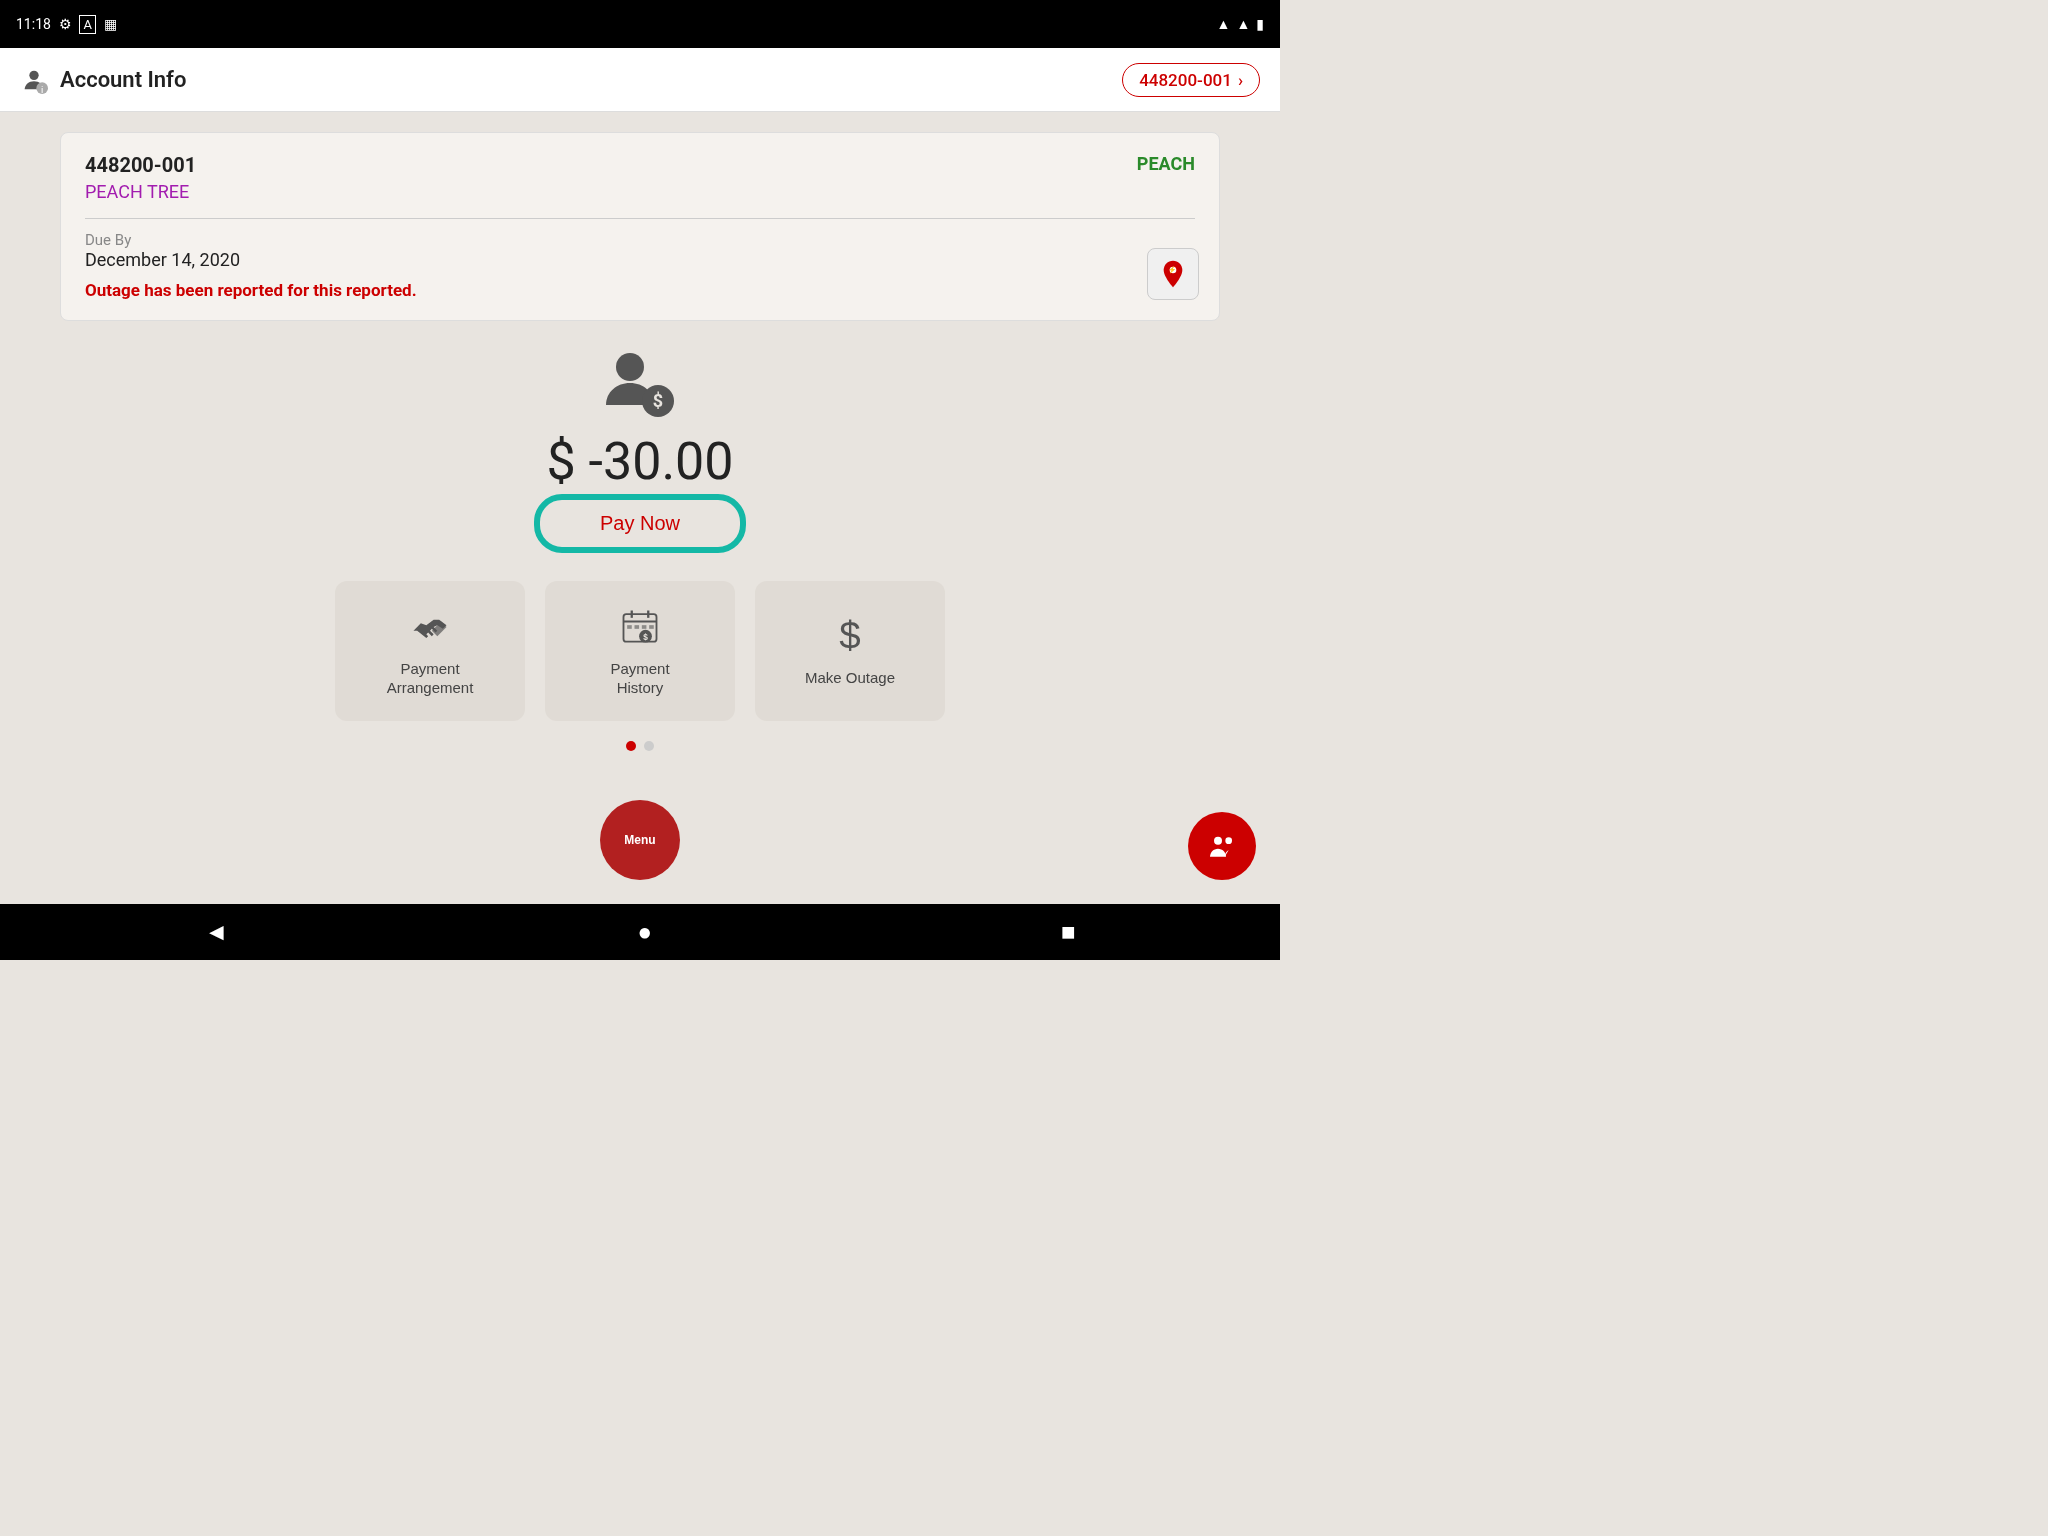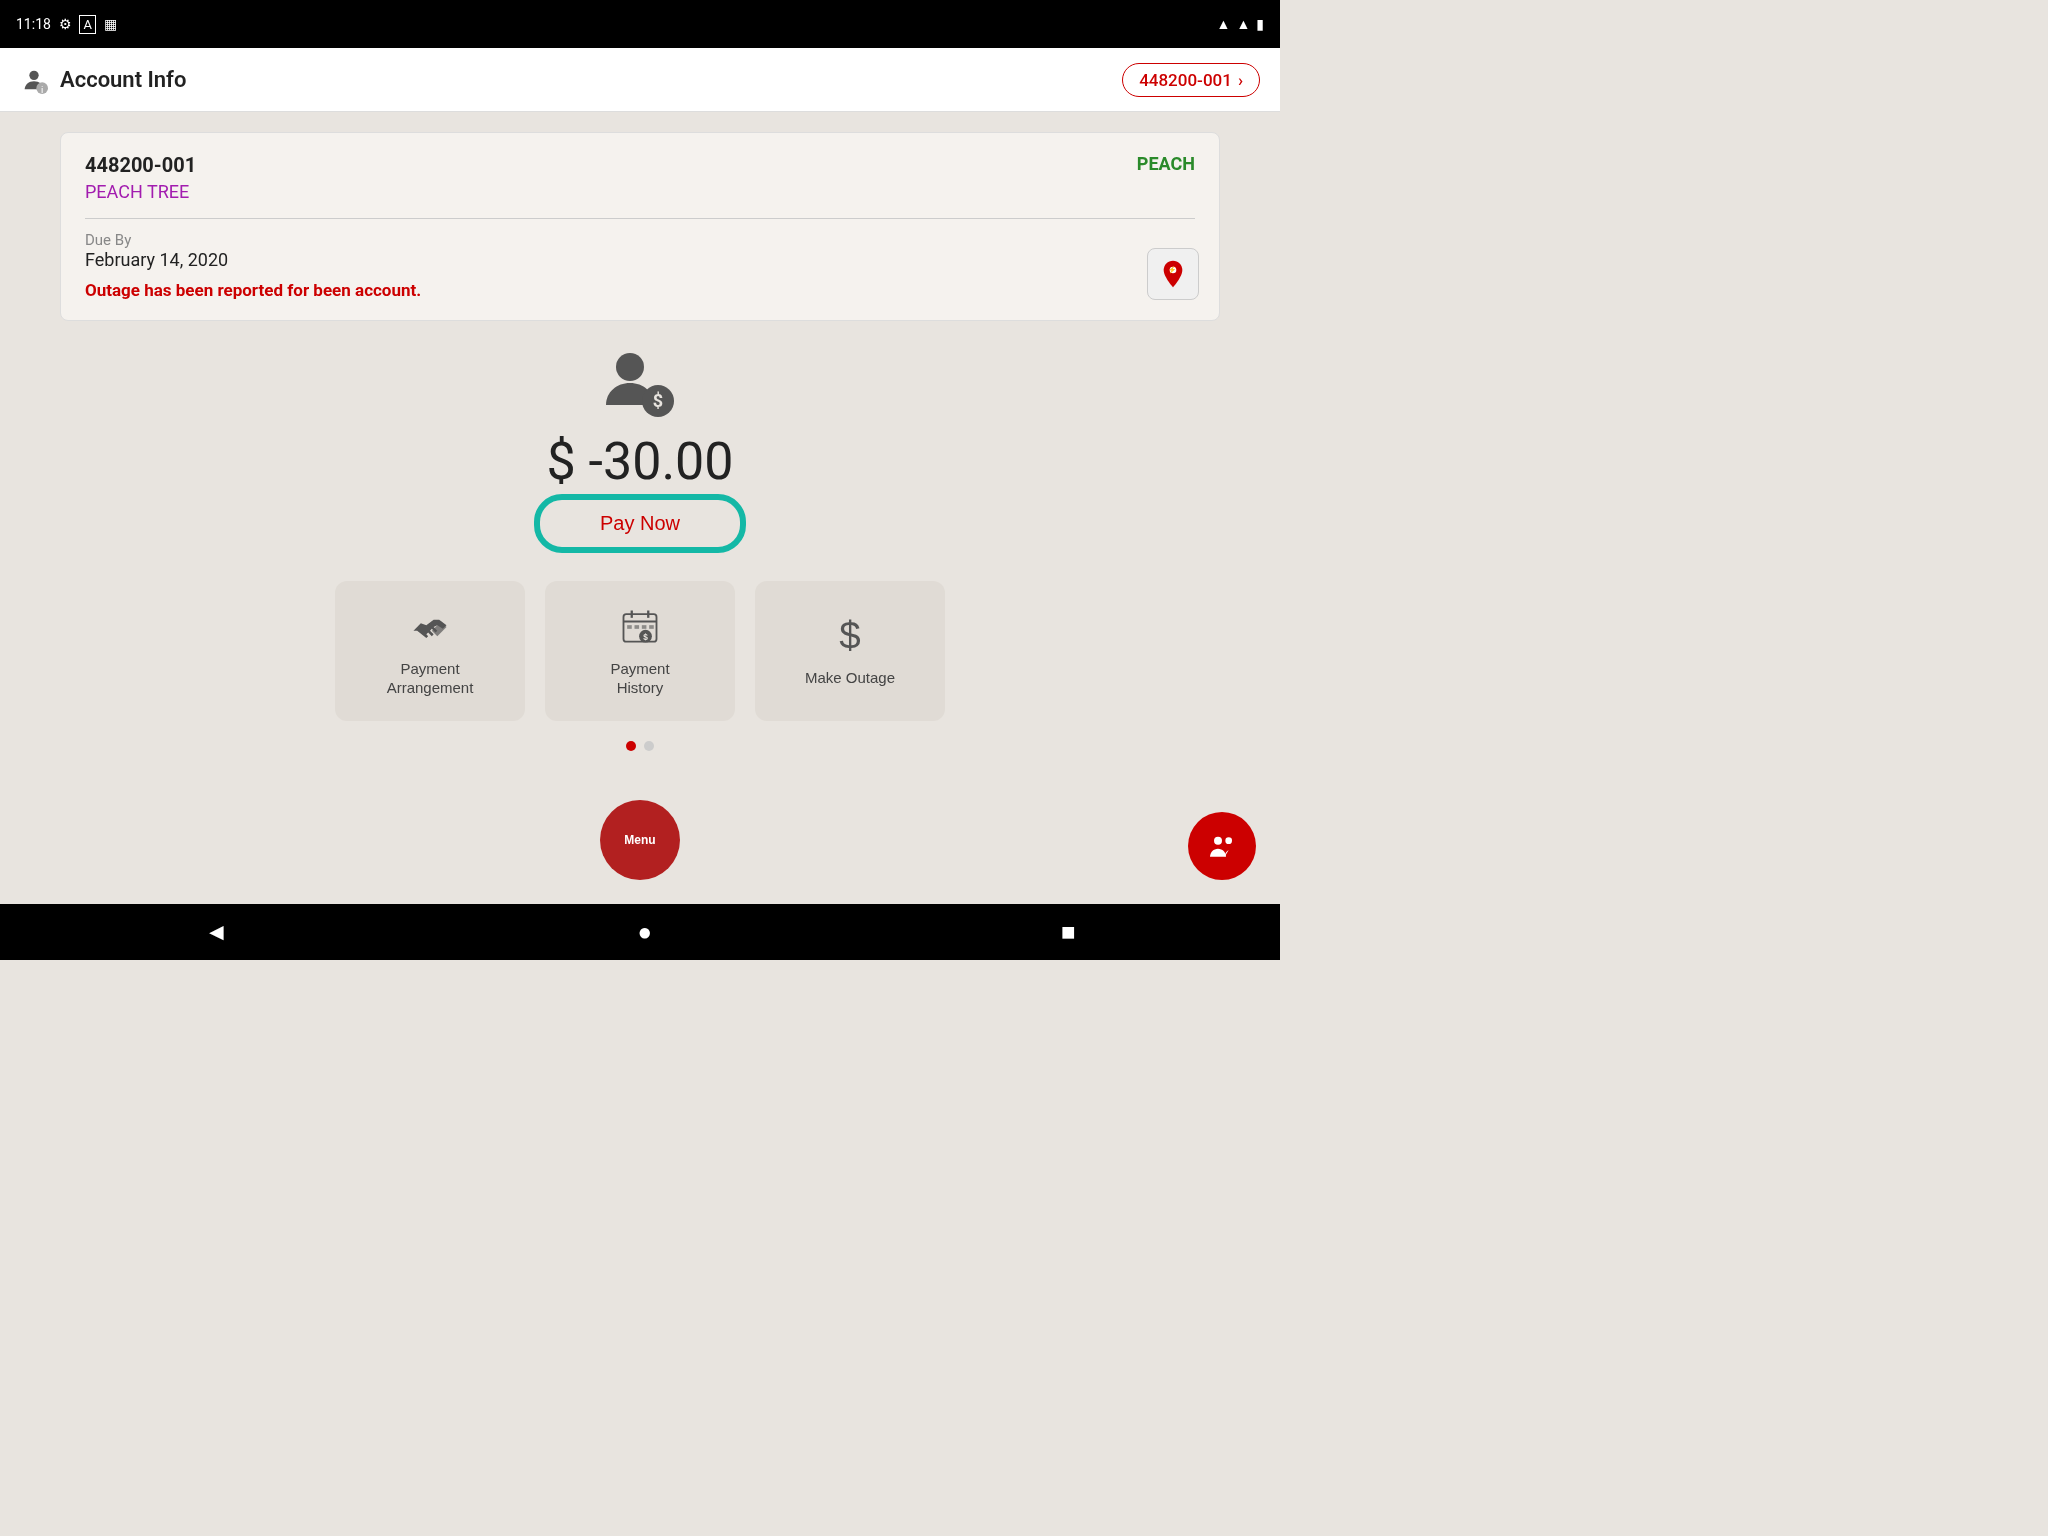--- a/index.html
+++ b/index.html
@@ -329,22 +329,22 @@
 <div class="main-content">
 
   <div class="account-card">
     <div class="account-card-header">
       <span class="account-number">448200-001</span>
       <span class="account-status">PEACH</span>
     </div>
     <div class="account-location">PEACH TREE</div>
     <hr class="divider">
     <div class="due-label">Due By</div>
-    <div class="due-date">February 14, 2020</div>
-    <div class="outage-message">Outage has been reported for been account.</div>
+    <div class="due-date">December 14, 2020</div>
+    <div class="outage-message">Outage has been reported for this reported.</div>
 
     <button class="location-pin-btn">
       <svg width="32" height="32" viewBox="0 0 24 24">
         <path d="M12 2C8.13 2 5 5.13 5 9c0 5.25 7 13 7 13s7-7.75 7-13c0-3.87-3.13-7-7-7z" fill="#c00"></path>
         <circle cx="12" cy="9" r="2.5" fill="#fff"></circle>
         <text x="12" y="10.5" text-anchor="middle" font-size="5" fill="#c00" font-weight="bold">⚡</text>
       </svg>
     </button>
   </div>
 

